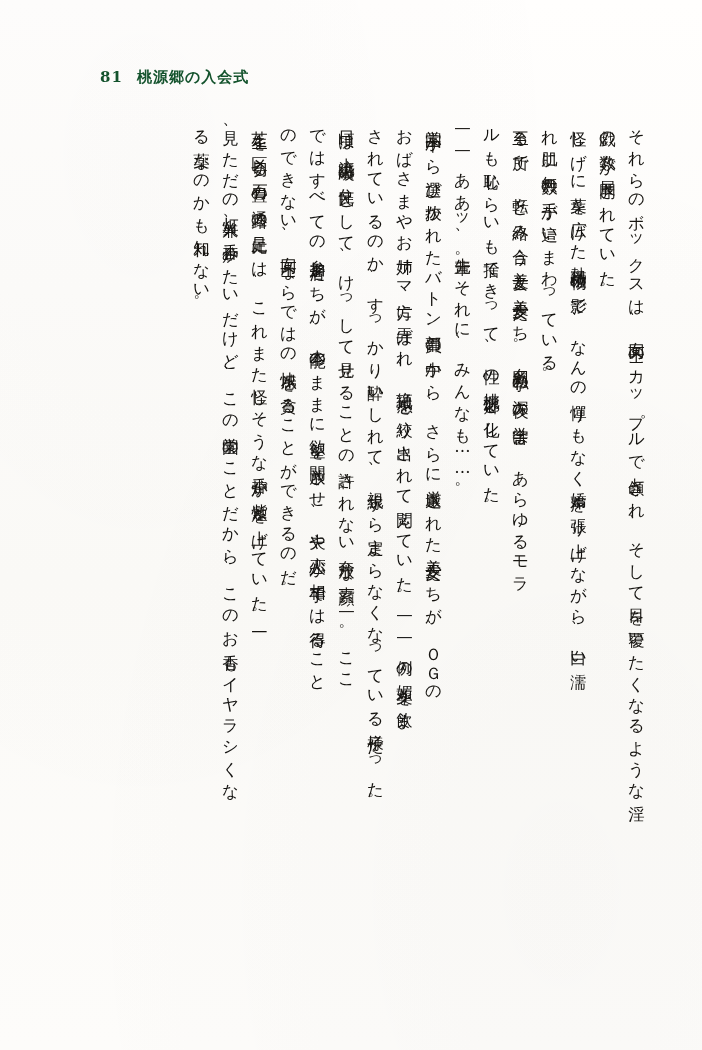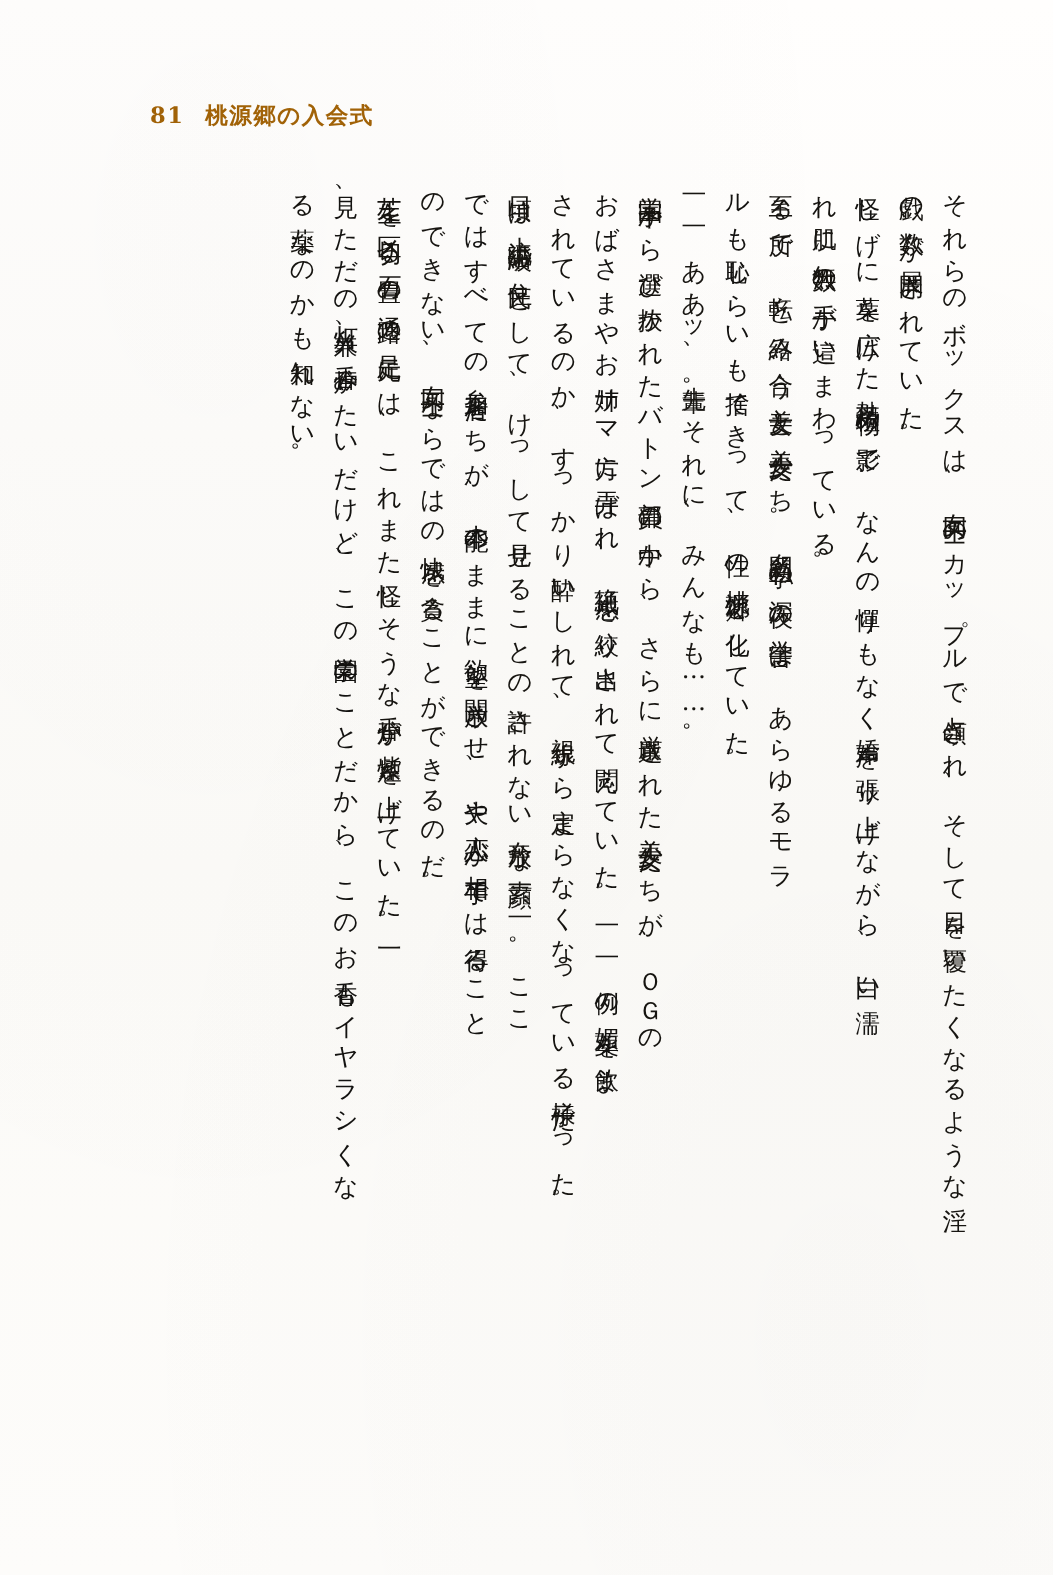--- a/index.html
+++ b/index.html
@@ -25,21 +25,21 @@
       radial-gradient(ellipse at 80% 85%, rgba(0,0,0,0.015), rgba(0,0,0,0) 65%),
       linear-gradient(180deg, #fffefd 0%, #fbfaf7 55%, #fdfcfa 100%);
     pointer-events: none;
   }
   .header {
     position: absolute;
     top: 68px;
     left: 100px;
     font-size: 15px;
     letter-spacing: 1px;
-    color: #a16207;
+    color: #14532d;
     white-space: nowrap;
     font-weight: 600;
   }
   .header .page-number {
     margin-right: 14px;
     font-family: "DejaVu Serif", "Liberation Serif", serif;
   }
   .header .running-title {
     font-family: "DejaVu Serif", "Liberation Serif", serif;
   }

